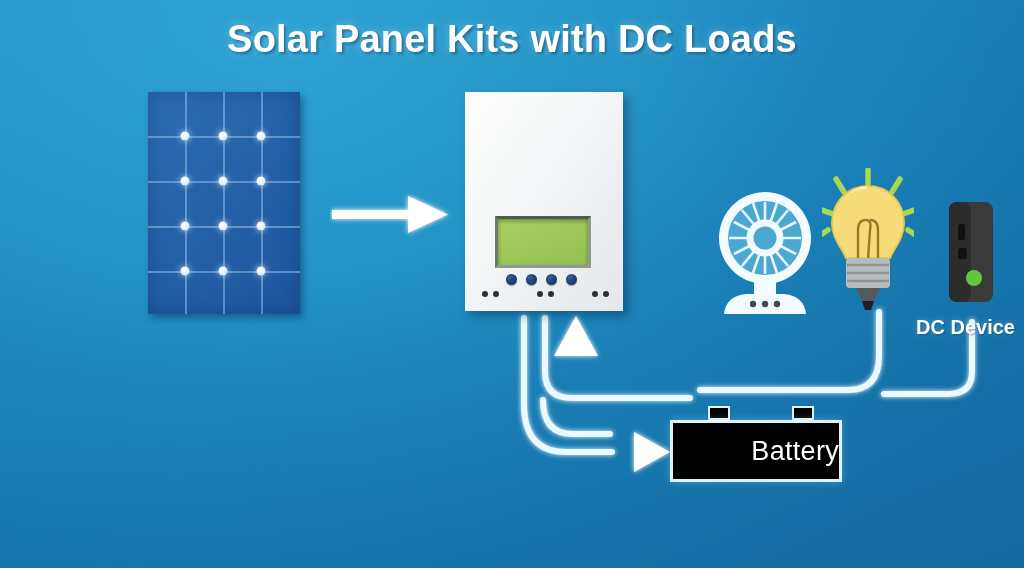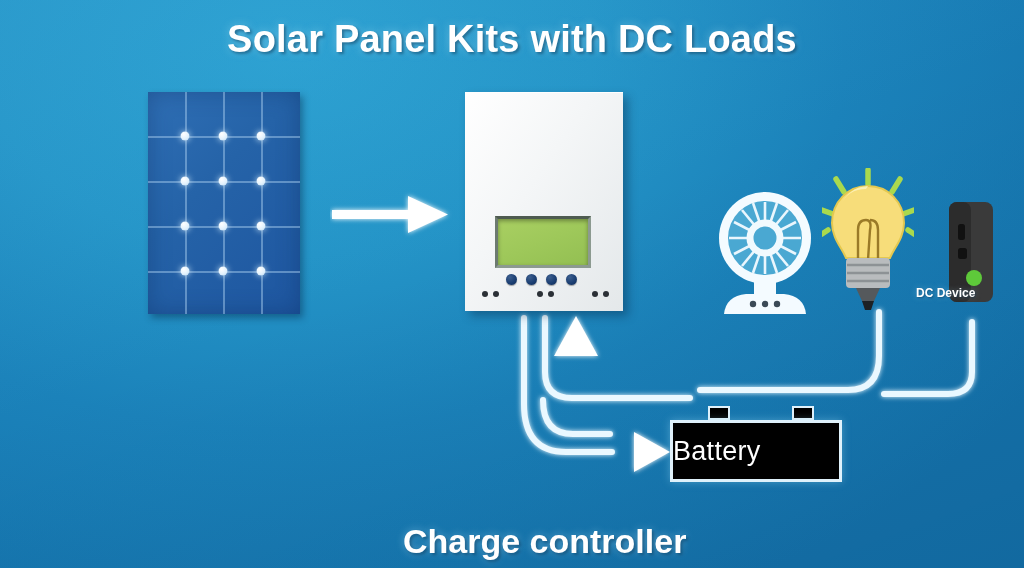--- a/index.html
+++ b/index.html
@@ -116,39 +116,39 @@
   
   .fan { position: absolute; left: 706px; top: 188px; z-index: 4; }
 
   
   .bulb { position: absolute; left: 822px; top: 168px; z-index: 4; }
 
   
   .dcdev { position: absolute; left: 943px; top: 198px; z-index: 4; }
   .dcdev-label {
     position: absolute;
-    left: 916px; top: 286px;
+    left: 916px; top: 316px;
     color: #ffffff;
-    font-size: 12px;
+    font-size: 20px;
     font-weight: bold;
     text-shadow: 1px 1px 2px rgba(0,40,70,.45), 0 0 6px rgba(190,235,255,.35);
     z-index: 6;
   }
 
   
   .battery {
     position: absolute;
     left: 670px; top: 420px;
     width: 172px; height: 62px;
     background: #000000;
     border: 3px solid #dff1fb;
     box-sizing: border-box;
     display: flex;
     align-items: center;
-    justify-content: flex-start;
+    justify-content: flex-end;
     z-index: 5;
     box-shadow: 0 0 8px rgba(170,225,255,.35);
   }
   .battery-label {
     color: #ffffff;
     font-size: 27px;
     letter-spacing: .3px;
   }
   .bat-term {
     position: absolute;
@@ -335,15 +335,14 @@
 
   <svg class="dcdev" width="58" height="110" viewBox="0 0 58 110">
     <rect x="6" y="4" width="44" height="100" rx="8" fill="#3a3a3a"></rect>
     <rect x="6" y="4" width="22" height="100" rx="8" fill="#2c2c2c"></rect>
     <rect x="15" y="26" width="7" height="16" rx="2.5" fill="#111"></rect>
     <rect x="15" y="50" width="9" height="11" rx="2.5" fill="#111"></rect>
     <circle cx="31" cy="80" r="8" fill="#5ec93a"></circle>
   </svg>
   <div class="dcdev-label">DC Device</div>
 
-  <div class="caption cap-controller">Charge controller</div>
 
 </div>
 
 </body></html>

